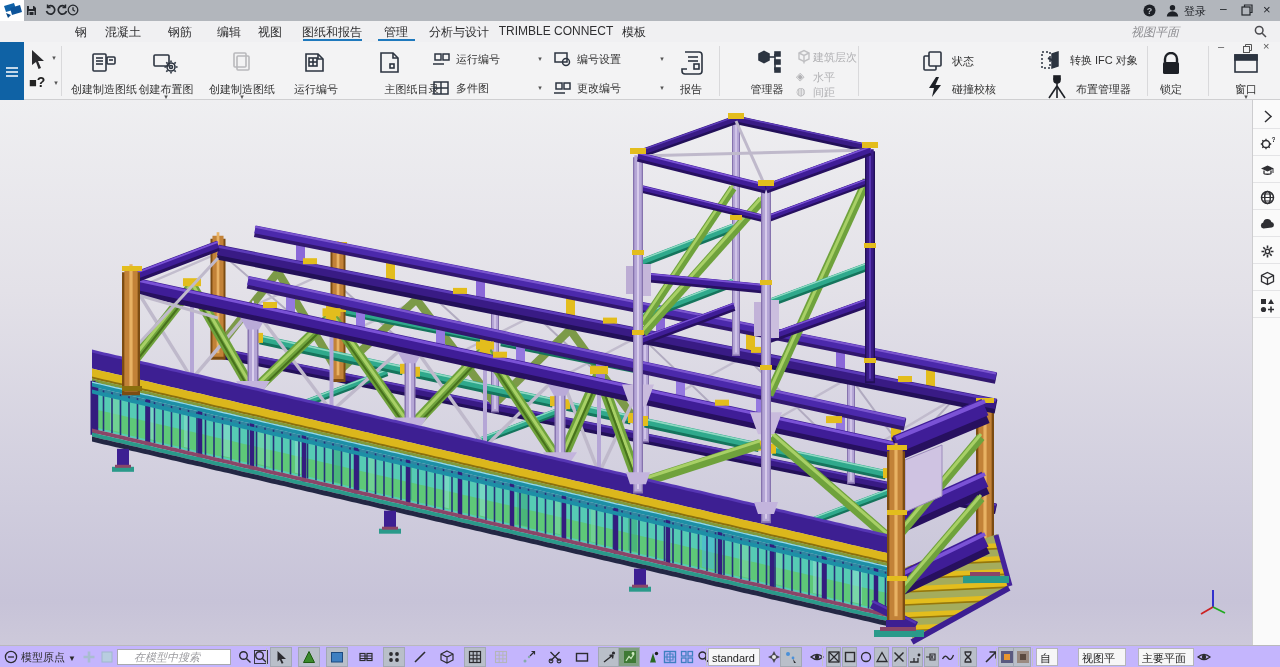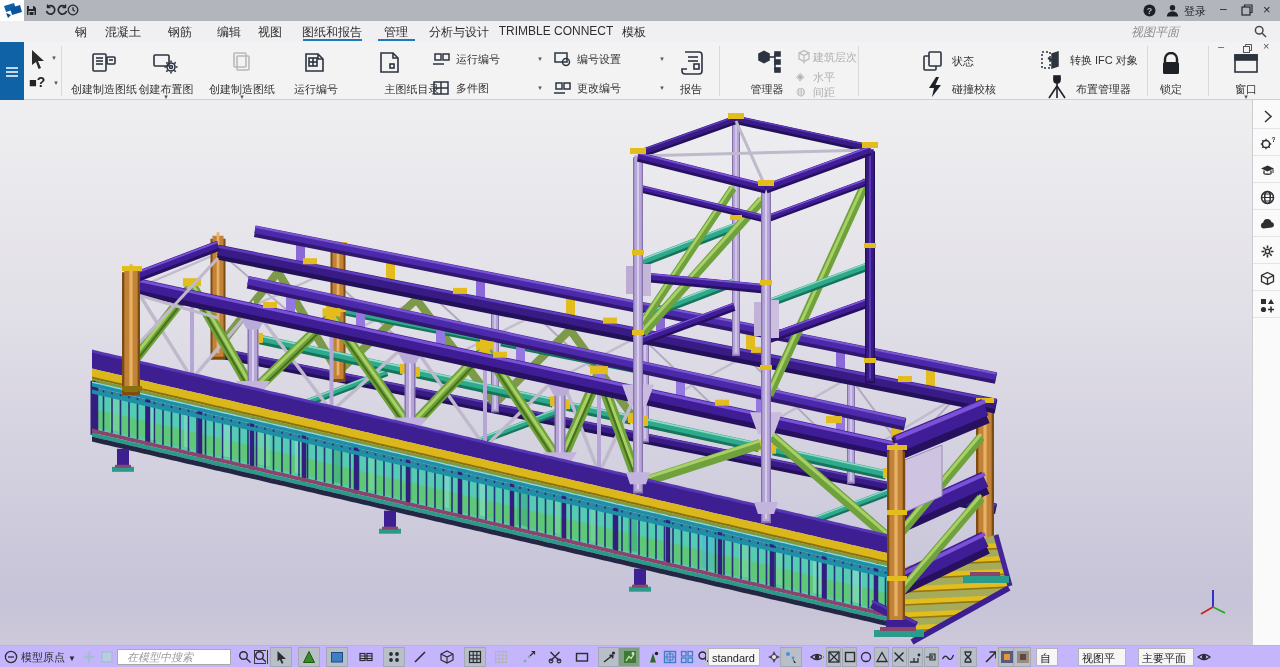--- a/index.html
+++ b/index.html
@@ -17,21 +17,21 @@
 .rsep{position:absolute;top:4px;height:50px;width:1px;background:#d9d9db}
 .rlbl{position:absolute;transform:translateX(-50%);font-size:11px;color:#333;white-space:nowrap}
 .rlbl2{position:absolute;font-size:11px;color:#333;white-space:nowrap}
 .gray{color:#b0b0b3}
 .car{position:absolute;font-size:7px;color:#555;transform:translateX(-50%)}
 svg.ricon{position:absolute}
 #sidebar{position:absolute;right:0;top:100px;width:28px;height:545px;background:#fafafa;border-left:1px solid #cdcdcf;z-index:6}
 .sic{position:absolute;left:0;width:28px;text-align:center;font-size:13px;color:#2a2a2a;border-bottom:1px solid #e4e4e6;height:26px;line-height:26px}
 #status{top:645px;height:22px;background:#c4b5fd;border-top:1px solid #b9b9bd;font-size:11px;color:#2a2a2a}
 .sb{position:absolute;top:2px;height:18px;line-height:18px}
-.inp{position:absolute;background:#fff;border:1px solid #a9a9ad;color:#9a9a9e;font-style:italic;padding-left:9px}
+.inp{position:absolute;background:#fff;border:1px solid #a9a9ad;color:#9a9a9e;font-style:italic;padding-left:16px}
 .dd{position:absolute;top:2px;height:18px;line-height:18px;background:#f6f6f7;border:1px solid #b5b5b9;font-size:11px;padding:0 3px;color:#222}
 </style></head><body>
 <div id="vp"></div>
 <svg id="svg3d" width="1280" height="667" viewBox="0 0 1280 667">
 <g clip-path="url(#vpclip)">
       <clipPath id="vpclip">
         <rect x="0" y="100" width="1252" height="545"></rect>
       </clipPath>
 <line x1="140.0" y1="286.9" x2="220.0" y2="252.4" stroke="#bfb9cb" stroke-width="2.4" stroke-linecap="butt" opacity="0.9"></line>
 <line x1="220.0" y1="252.4" x2="300.0" y2="321.5" stroke="#aaa3ba" stroke-width="2.0" stroke-linecap="butt" opacity="0.85"></line>

